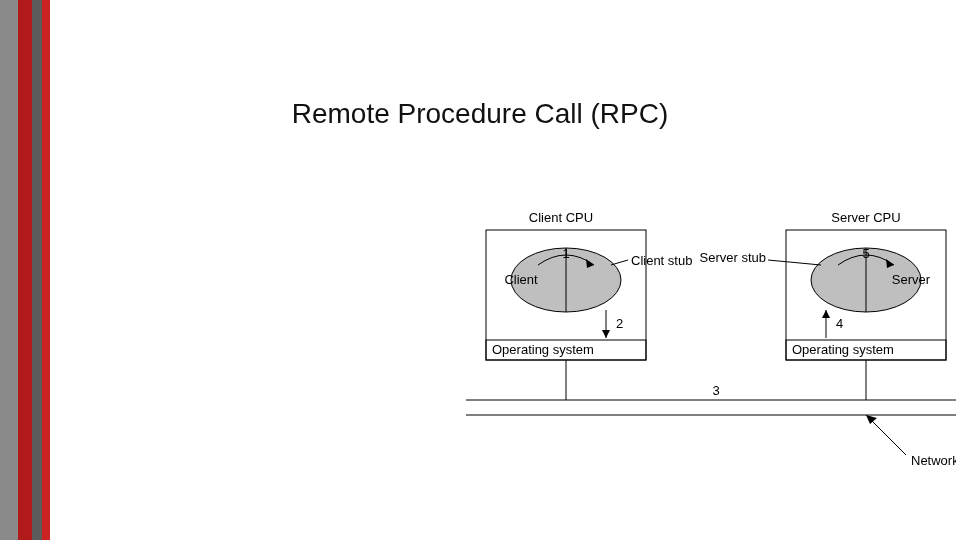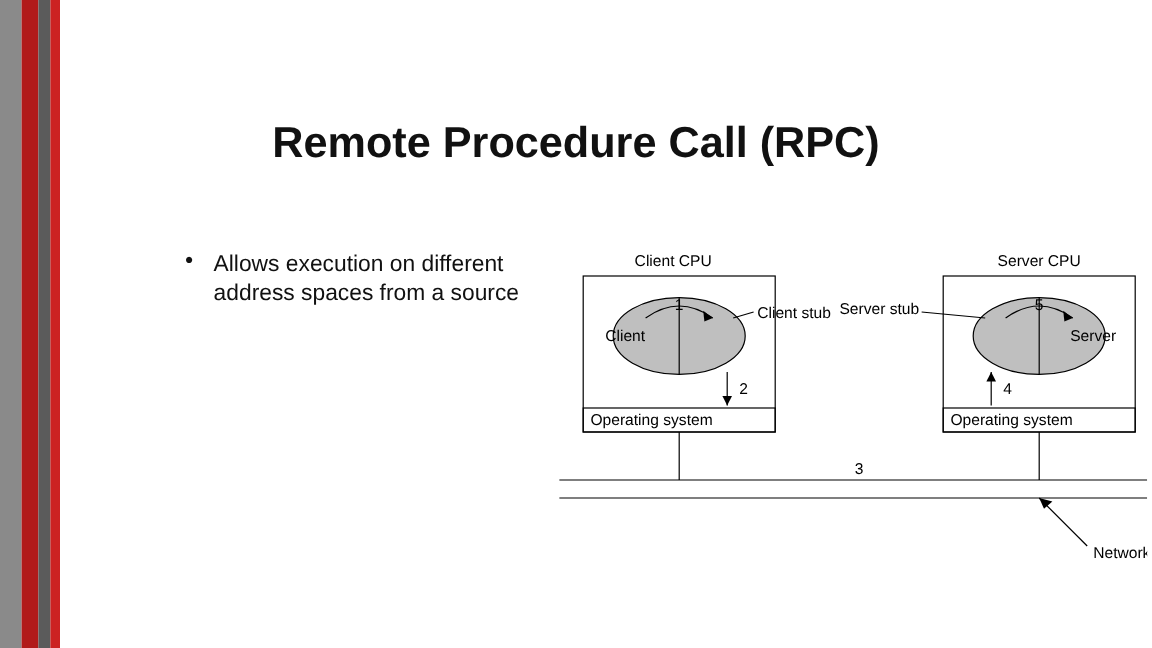--- a/index.html
+++ b/index.html
@@ -2,42 +2,41 @@
 <html><head>
 <meta charset="utf-8">
 <style>
   html,body{margin:0;padding:0;width:960px;height:540px;background:#fff;font-family:Arial,Helvetica,sans-serif;color:#111;position:relative;overflow:hidden}
   
   .strip{position:absolute;top:0;bottom:0}
   .strip.a{left:0;width:18px;background:#8a8a8a}
   .strip.b{left:18px;width:14px;background:#b11a1a}
   .strip.c{left:32px;width:10px;background:#5b5b5b}
   .strip.d{left:42px;width:8px;background:#c22}
-  .title{position:absolute;top:98px;left:0;right:0;text-align:center;font-size:36px;font-weight:700}
+  .title{position:absolute;top:98px;left:0;right:0;text-align:center;font-size:28px;font-weight:400}
   .bullets{position:absolute;left:120px;top:190px;width:290px;font-size:19px;line-height:1.25}
   .bullets li{margin-bottom:34px;list-style:none;position:relative;padding-left:18px}
   .bullets li::before{content:"\25CF";position:absolute;left:-6px;top:0;font-size:12px}
   
   .diagram{position:absolute;left:466px;top:210px;width:490px;height:260px}
   .diagram svg{width:100%;height:100%}
   .diagram text{font-family:Arial;font-size:13px;fill:#000}
   .lbl-small{font-size:12px}
 </style>
 </head>
 <body>
 
 <div class="strip a"></div>
 <div class="strip b"></div>
 <div class="strip c"></div>
 <div class="strip d"></div>
 
 <div class="title">Remote Procedure Call (RPC)</div>
 
 <ul class="bullets">
-  <li>Allows execution on different address spaces from a source</li>
 </ul>
 
 <div class="diagram">
 <svg viewBox="0 0 490 260">
 
   <text x="95" y="12" text-anchor="middle">Client CPU</text>
   <text x="400" y="12" text-anchor="middle">Server CPU</text>
 
   <rect x="20" y="20" width="160" height="130" fill="none" stroke="#000"></rect>
 

